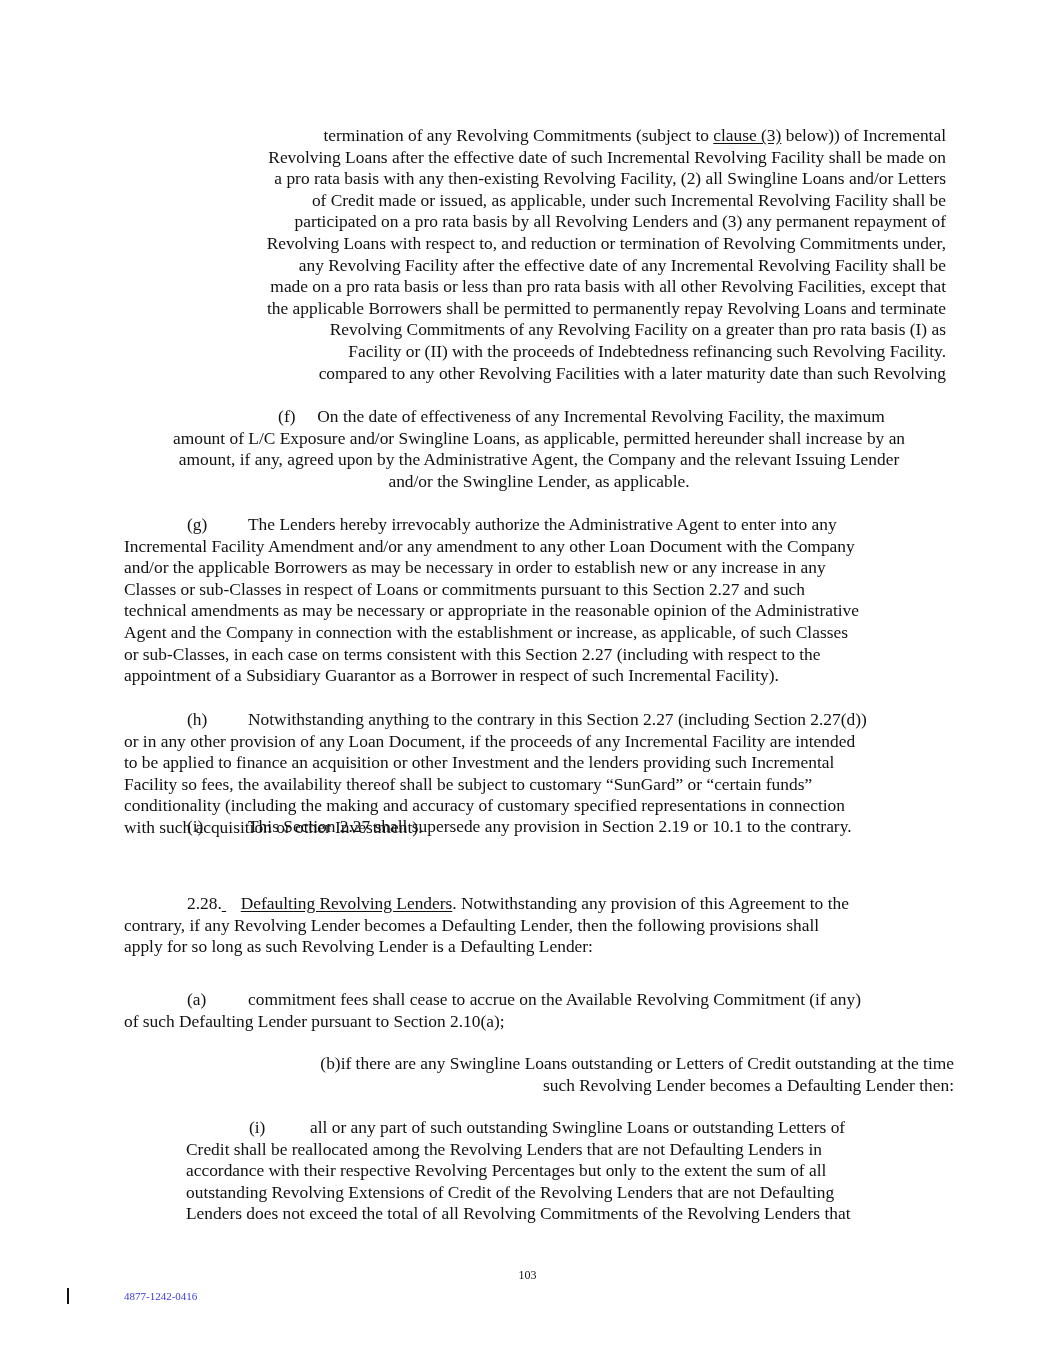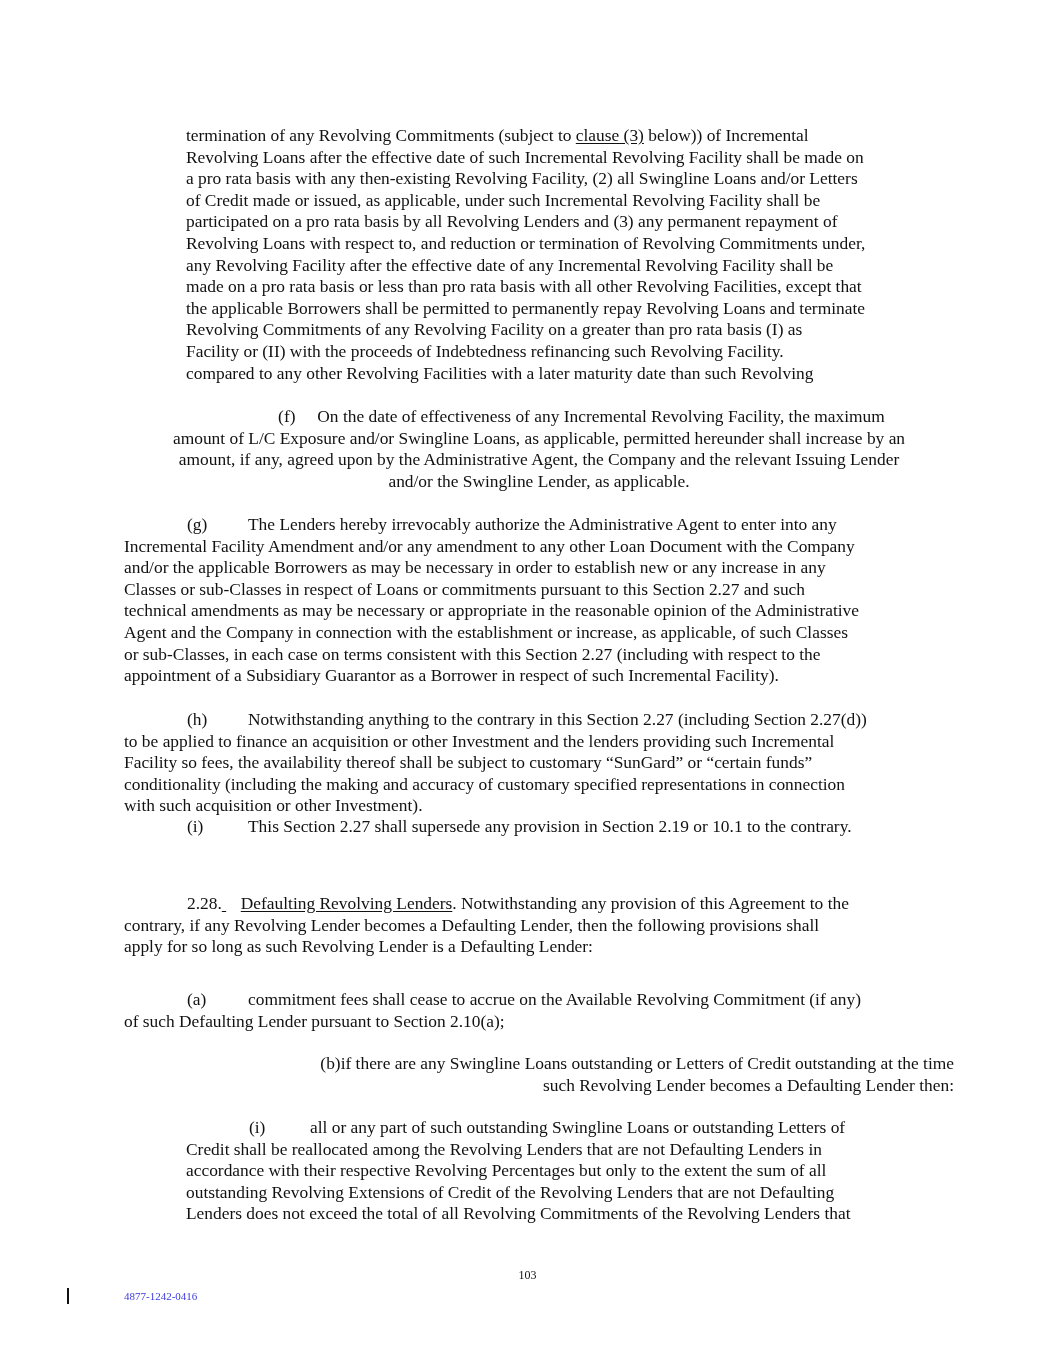--- a/index.html
+++ b/index.html
@@ -72,21 +72,21 @@
       font-size: 11px;
       color: #3a3adf;
       text-underline-offset: 1px;
     }
   </style>
 </head>
 <body>
 
 <div class="page">
 
-  <div class="para indent-block" style="top:125px;">
+  <div class="para indent-block" style="top:125px;text-align:right;">
     <span class="line"><span>termination of any Revolving Commitments (subject to </span><span class="u">clause (3)</span><span> below)) of Incremental</span></span>
     <span class="line">Revolving Loans after the effective date of such Incremental Revolving Facility shall be made on</span>
     <span class="line">a pro rata basis with any then-existing Revolving Facility, (2) all Swingline Loans and/or Letters</span>
     <span class="line">of Credit made or issued, as applicable, under such Incremental Revolving Facility shall be</span>
     <span class="line">participated on a pro rata basis by all Revolving Lenders and (3) any permanent repayment of</span>
     <span class="line">Revolving Loans with respect to, and reduction or termination of Revolving Commitments under,</span>
     <span class="line">any Revolving Facility after the effective date of any Incremental Revolving Facility shall be</span>
     <span class="line">made on a pro rata basis or less than pro rata basis with all other Revolving Facilities, except that</span>
     <span class="line">the applicable Borrowers shall be permitted to permanently repay Revolving Loans and terminate</span>
     <span class="line">Revolving Commitments of any Revolving Facility on a greater than pro rata basis (I) as</span>
@@ -107,20 +107,21 @@
     <span class="line">and/or the applicable Borrowers as may be necessary in order to establish new or any increase in any</span>
     <span class="line">Classes or sub-Classes in respect of Loans or commitments pursuant to this Section 2.27 and such</span>
     <span class="line">technical amendments as may be necessary or appropriate in the reasonable opinion of the Administrative</span>
     <span class="line">Agent and the Company in connection with the establishment or increase, as applicable, of such Classes</span>
     <span class="line">or sub-Classes, in each case on terms consistent with this Section 2.27 (including with respect to the</span>
     <span class="line">appointment of a Subsidiary Guarantor as a Borrower in respect of such Incremental Facility).</span>
   </div>
 
   <div class="para full-block" style="top:709px;">
     <span class="line"><span class="tab-label" style="margin-left:63px;width:61px;">(h)</span><span>Notwithstanding anything to the contrary in this Section 2.27 (including Section 2.27(d))</span></span>
+    <span class="line">or in any other provision of any Loan Document, if the proceeds of any Incremental Facility are intended</span>
     <span class="line">to be applied to finance an acquisition or other Investment and the lenders providing such Incremental</span>
     <span class="line">Facility so fees, the availability thereof shall be subject to customary “SunGard” or “certain funds”</span>
     <span class="line">conditionality (including the making and accuracy of customary specified representations in connection</span>
     <span class="line">with such acquisition or other Investment).</span>
   </div>
 
   <div class="para full-block" style="top:816px;">
     <span class="line"><span class="tab-label" style="margin-left:63px;width:61px;">(i)</span><span>This Section 2.27 shall supersede any provision in Section 2.19 or 10.1 to the contrary.</span></span>
   </div>
 

